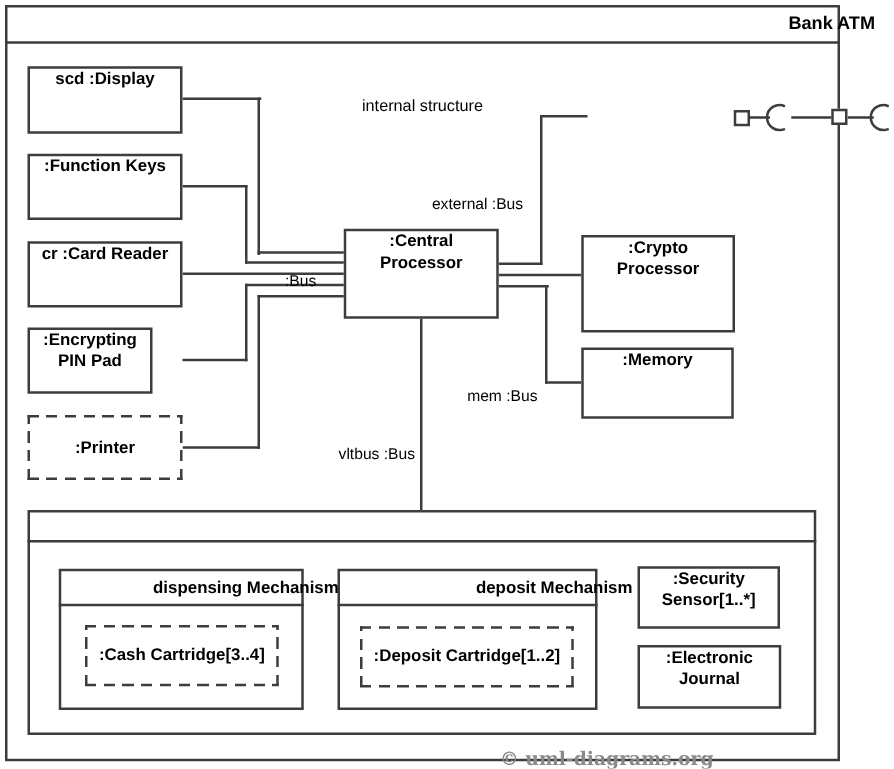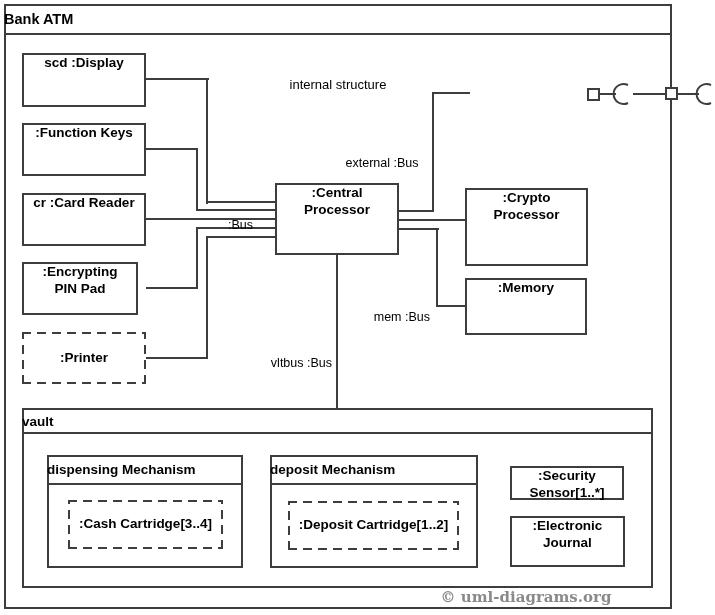--- a/index.html
+++ b/index.html
@@ -20,42 +20,42 @@
   }
   .lbl{
     font-weight:bold;font-size:13.5px;line-height:1.25;white-space:pre-line;
   }
   .smalllbl{
     position:absolute;font-size:12.5px;line-height:1.1;z-index:2;background:transparent;margin-top:36px;
   }
   .ln{position:absolute;background:var(--line);z-index:1;}
   .sep{position:absolute;background:var(--line);z-index:3;}
   .hdrtxt{
-    position:absolute;text-align:left;font-weight:bold;font-size:13.5px;z-index:3;
+    position:absolute;text-align:right;font-weight:bold;font-size:13.5px;z-index:3;padding-left:28px;
   }
   .dashbox{
     position:absolute;box-sizing:border-box;z-index:2;background:#ffffff;
     display:flex;align-items:center;justify-content:center;text-align:center;
     background-image:
       repeating-linear-gradient(90deg, var(--line) 0 9px, transparent 9px 15px),
       repeating-linear-gradient(90deg, var(--line) 0 9px, transparent 9px 15px),
       repeating-linear-gradient(0deg,  var(--line) 0 9px, transparent 9px 15px),
       repeating-linear-gradient(0deg,  var(--line) 0 9px, transparent 9px 15px);
     background-size:100% 2px, 100% 2px, 2px 100%, 2px 100%;
     background-position:top left, bottom left, top left, top right;
     background-repeat:no-repeat;
   }
   .port{
     position:absolute;box-sizing:border-box;width:13px;height:13px;
     border:2px solid var(--line);background:#ffffff;z-index:4;
   }
   .socket{position:absolute;z-index:3;}
   .copyright{
     position:absolute;font-family:"DejaVu Serif", serif;font-weight:bold;
-    font-size:15px;color:var(--copy);text-align:center;z-index:2;
+    font-size:15px;color:var(--copy);text-align:left;z-index:2;margin-top:10px;
   }
 </style>
 </head>
 <body>
 
 <div id="stage">
 
   <div class="box" style="left:4px;top:4px;width:668px;height:605px;z-index:0"></div>
   <div class="sep" style="left:4px;top:33px;width:668px;height:2px"></div>
   <div class="hdrtxt" style="left:4px;top:11px;width:668px;font-size:14.5px">Bank ATM</div>
@@ -102,21 +102,21 @@
 
   <div class="box" style="left:22px;top:53px;width:124px;height:54px">
     <span class="lbl">scd :Display</span>
   </div>
   <div class="box" style="left:22px;top:123px;width:124px;height:53px">
     <span class="lbl">:Function Keys</span>
   </div>
   <div class="box" style="left:22px;top:193px;width:124px;height:53px">
     <span class="lbl">cr :Card Reader</span>
   </div>
-  <div class="box" style="left:22px;top:262px;width:116px;height:53px">
+  <div class="box" style="left:22px;top:262px;width:100px;height:53px">
     <span class="lbl">:Encrypting
 PIN Pad</span>
   </div>
   <div class="dashbox" style="left:22px;top:332px;width:124px;height:52px">
     <span class="lbl">:Printer</span>
   </div>
 
   <div class="box" style="left:275px;top:183px;width:124px;height:72px">
     <span class="lbl">:Central
 Processor</span>
@@ -153,21 +153,21 @@
     <span class="lbl">:Cash Cartridge[3..4]</span>
   </div>
 
   <div class="box" style="left:270px;top:455px;width:208px;height:113px"></div>
   <div class="sep" style="left:270px;top:483px;width:208px;height:2px"></div>
   <div class="hdrtxt" style="left:270px;top:462px;width:208px">deposit Mechanism</div>
   <div class="dashbox" style="left:288px;top:501px;width:171px;height:49px;z-index:3">
     <span class="lbl">:Deposit Cartridge[1..2]</span>
   </div>
 
-  <div class="box" style="left:510px;top:466px;width:114px;height:34px">
+  <div class="box" style="left:510px;top:453px;width:114px;height:50px">
     <span class="lbl">:Security
 Sensor[1..*]</span>
   </div>
   <div class="box" style="left:510px;top:516px;width:115px;height:51px">
     <span class="lbl">:Electronic
 Journal</span>
   </div>
 
   <div class="copyright" style="left:400px;top:588px;width:252px">© uml-diagrams.org</div>
 

